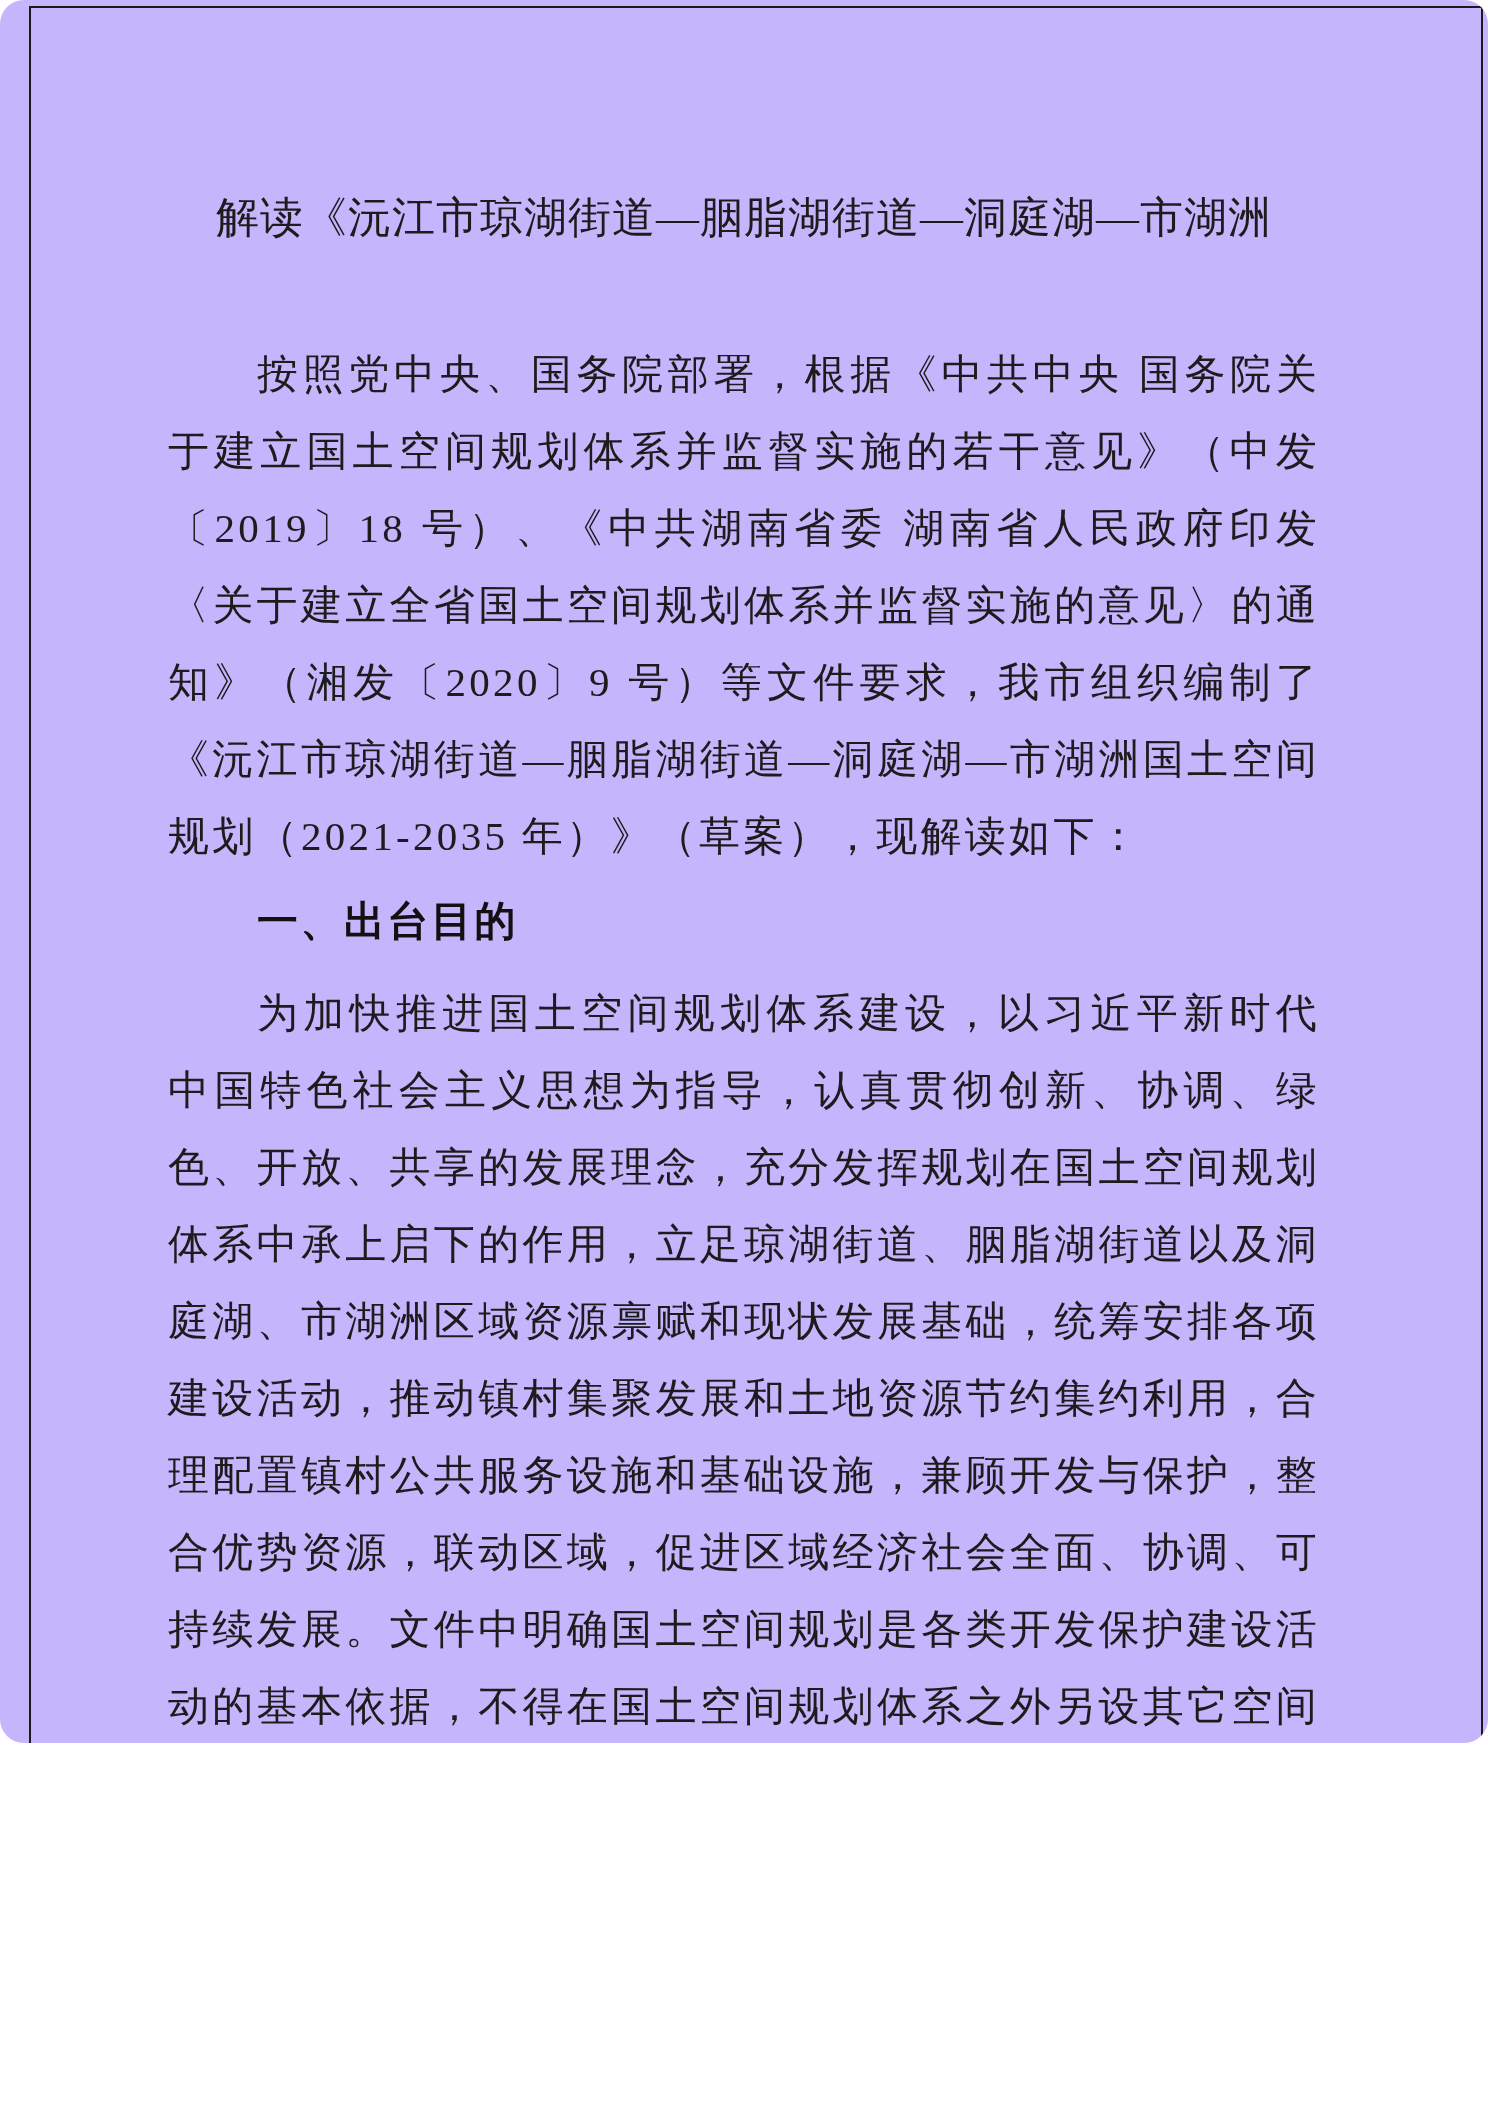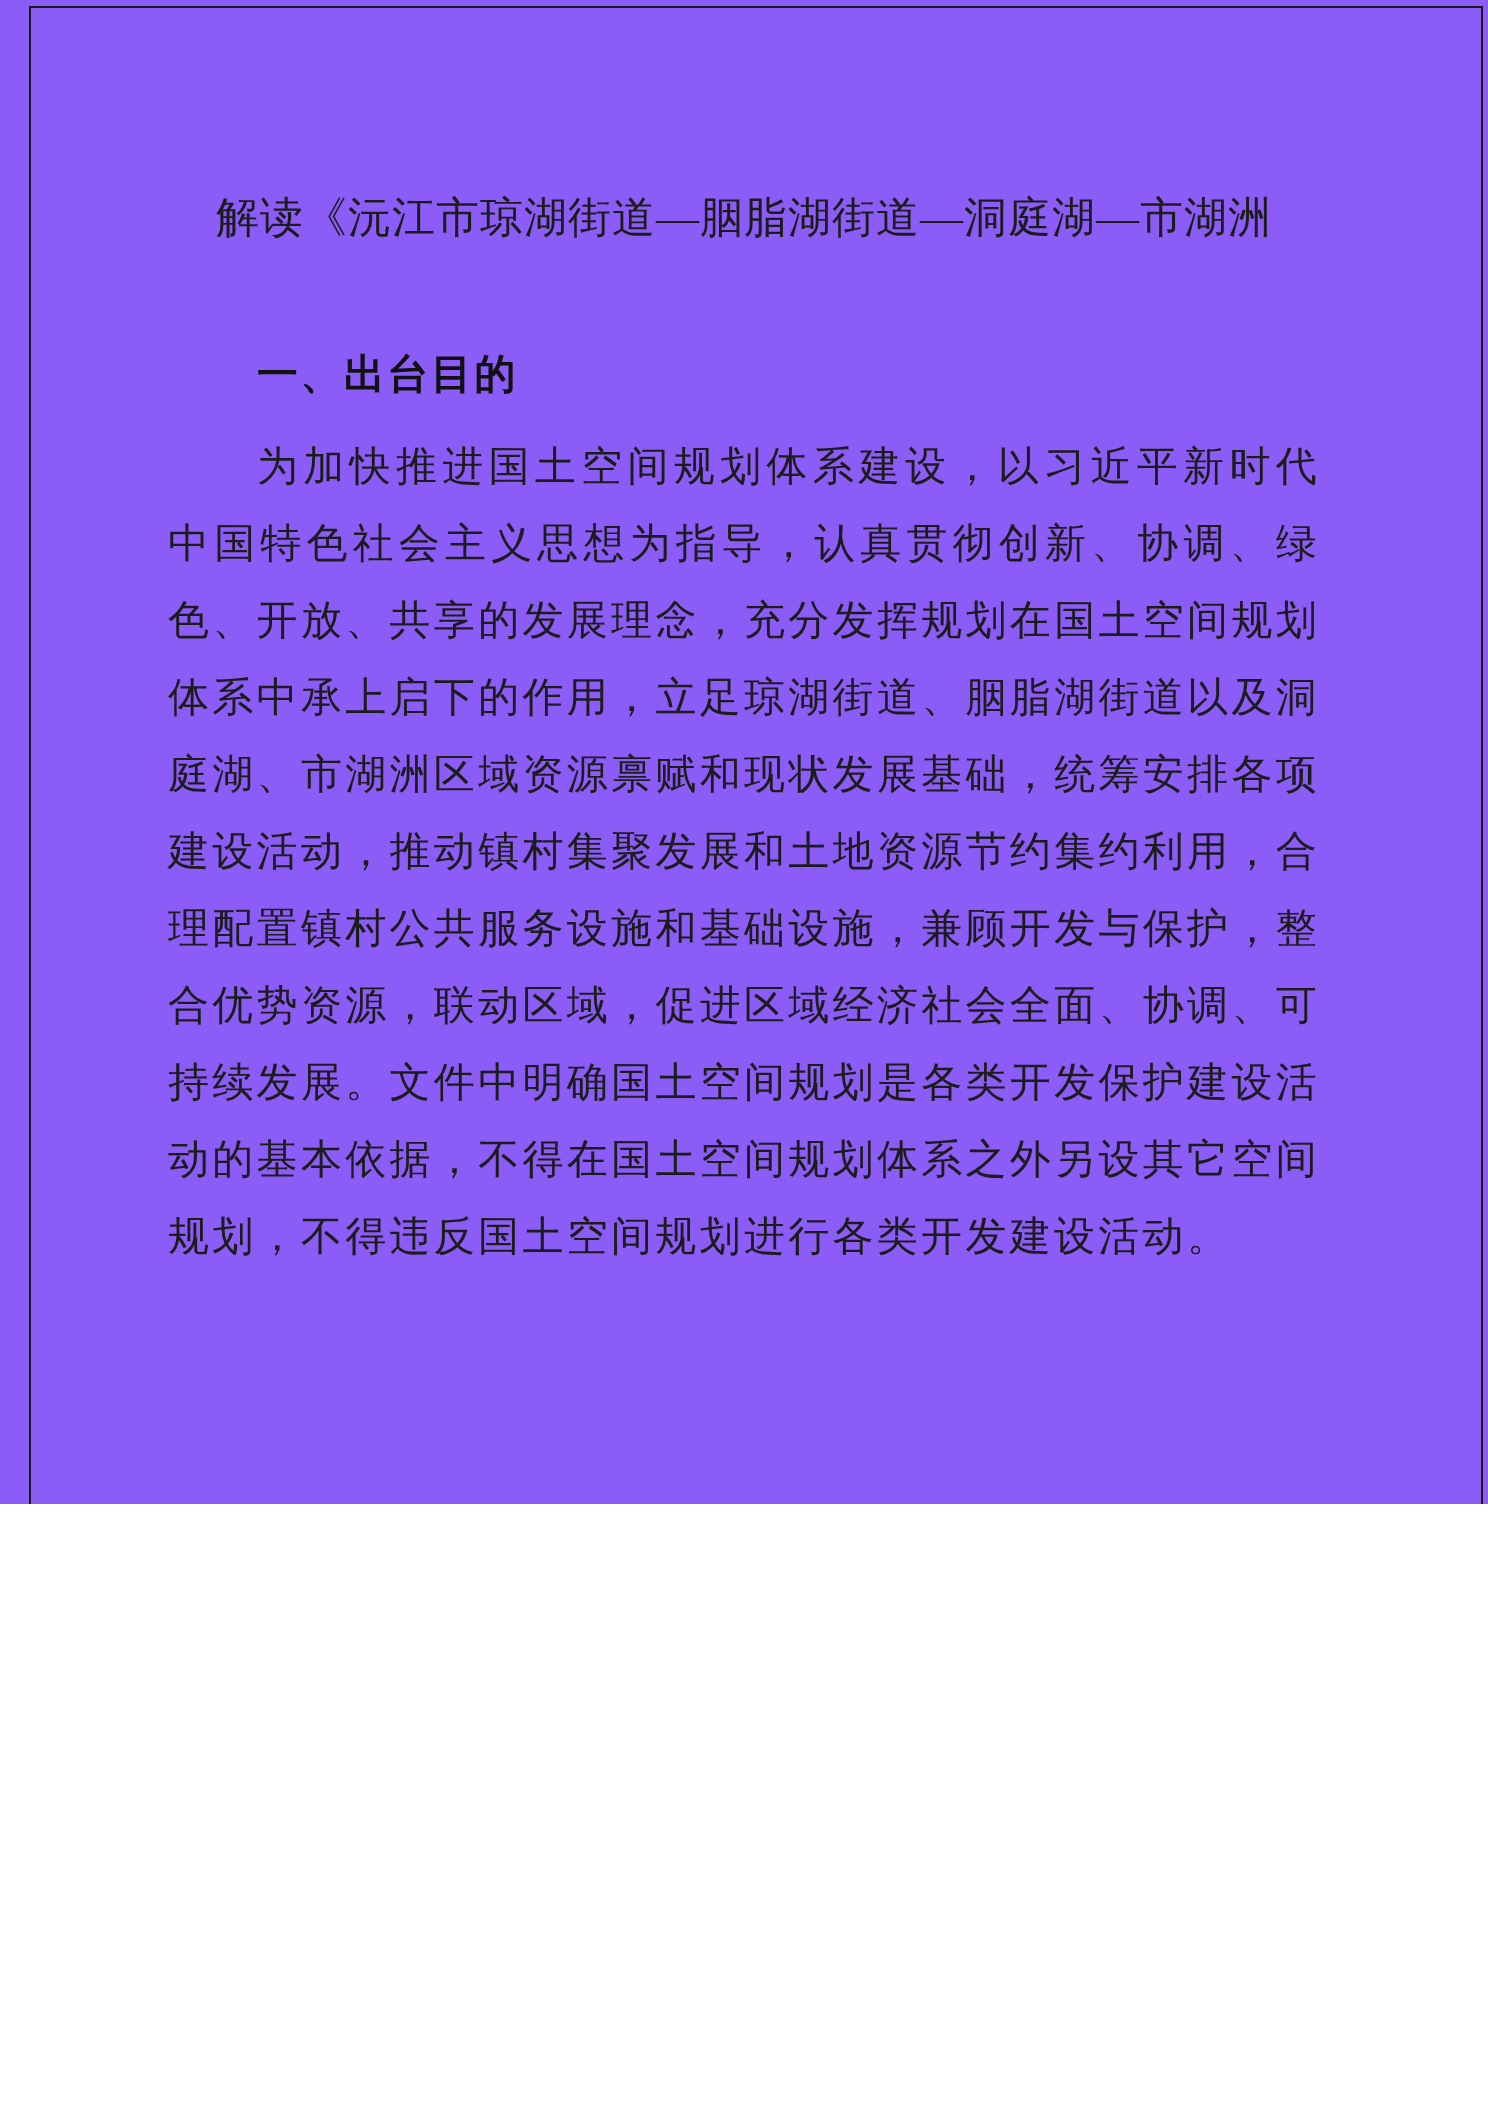--- a/index.html
+++ b/index.html
@@ -3,25 +3,26 @@
 <meta charset="utf-8">
 <style>
   html, body {
     margin: 0;
     padding: 0;
     background: #ffffff;
   }
   .page {
     position: relative;
     width: 1488px;
-    height: 1504px;
-    background: #8b5cf6;
+    height: 1743px;
+    background: #c4b5fd;
     overflow: hidden;
     font-family: "Liberation Serif", serif;
     color: #1c1c1c;
+    border-radius: 24px;
   }
   
   .page-frame {
     position: absolute;
     left: 29px;
     top: 6px;
     width: 1454px;
     height: 2104px;
     box-sizing: border-box;
     border-top: 2px solid #1a1a1a;
@@ -67,19 +68,20 @@
 
 <div class="page">
   <div class="page-frame"></div>
 
   <div class="content">
 
     <h1 class="doc-title">
       <span>解读《沅江市琼湖街道—胭脂湖街道—洞庭湖—市湖洲</span><br>
     </h1>
 
+    <p class="body-para">按照党中央、国务院部署，根据《中共中央 国务院关于建立国土空间规划体系并监督实施的若干意见》（中发〔2019〕18 号）、《中共湖南省委 湖南省人民政府印发〈关于建立全省国土空间规划体系并监督实施的意见〉的通知》（湘发〔2020〕9 号）等文件要求，我市组织编制了《沅江市琼湖街道—胭脂湖街道—洞庭湖—市湖洲国土空间规划（2021-2035 年）》（草案），现解读如下：</p>
 
     <h2 class="section-heading">一、出台目的</h2>
 
     <p class="body-para">为加快推进国土空间规划体系建设，以习近平新时代中国特色社会主义思想为指导，认真贯彻创新、协调、绿色、开放、共享的发展理念，充分发挥规划在国土空间规划体系中承上启下的作用，立足琼湖街道、胭脂湖街道以及洞庭湖、市湖洲区域资源禀赋和现状发展基础，统筹安排各项建设活动，推动镇村集聚发展和土地资源节约集约利用，合理配置镇村公共服务设施和基础设施，兼顾开发与保护，整合优势资源，联动区域，促进区域经济社会全面、协调、可持续发展。文件中明确国土空间规划是各类开发保护建设活动的基本依据，不得在国土空间规划体系之外另设其它空间规划，不得违反国土空间规划进行各类开发建设活动。</p>
 
   </div>
 </div>
 
 </body></html>

